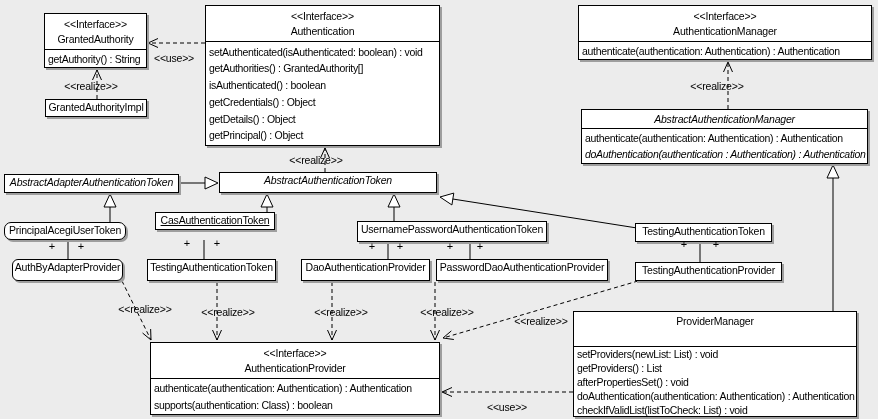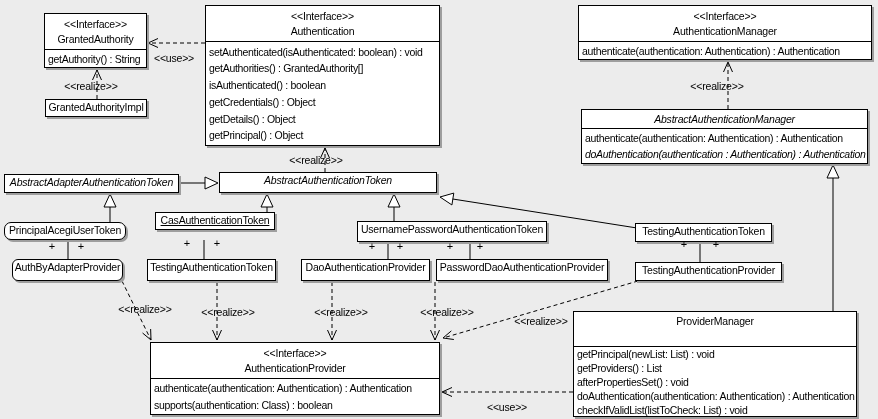--- a/index.html
+++ b/index.html
@@ -184,21 +184,21 @@
       <div class="cls" style="left: 635px; top: 262px; width: 147px; height: 19px;">
         <div class="hdr only">
           <div class="">TestingAuthenticationProvider</div>
         </div>
       </div>
       <div class="cls" style="left: 573px; top: 311px; width: 284px; height: 106px; gap: 16px;">
         <div class="hdr single">
           <div class="">ProviderManager</div>
         </div>
         <div class="methods">
-          <div class="m">getPrincipal(newList: List) : void</div>
+          <div class="m">setProviders(newList: List) : void</div>
           <div class="m">getProviders() : List</div>
           <div class="m">afterPropertiesSet() : void</div>
           <div class="m">doAuthentication(authentication: Authentication) : Authentication</div>
           <div class="m">checkIfValidList(listToCheck: List) : void</div>
         </div>
       </div>
       <div class="cls" style="left: 150px; top: 342px; width: 290px; height: 73px;">
         <div class="hdr ">
           <div>&lt;&lt;Interface&gt;&gt;</div>
           <div class="">AuthenticationProvider</div>

